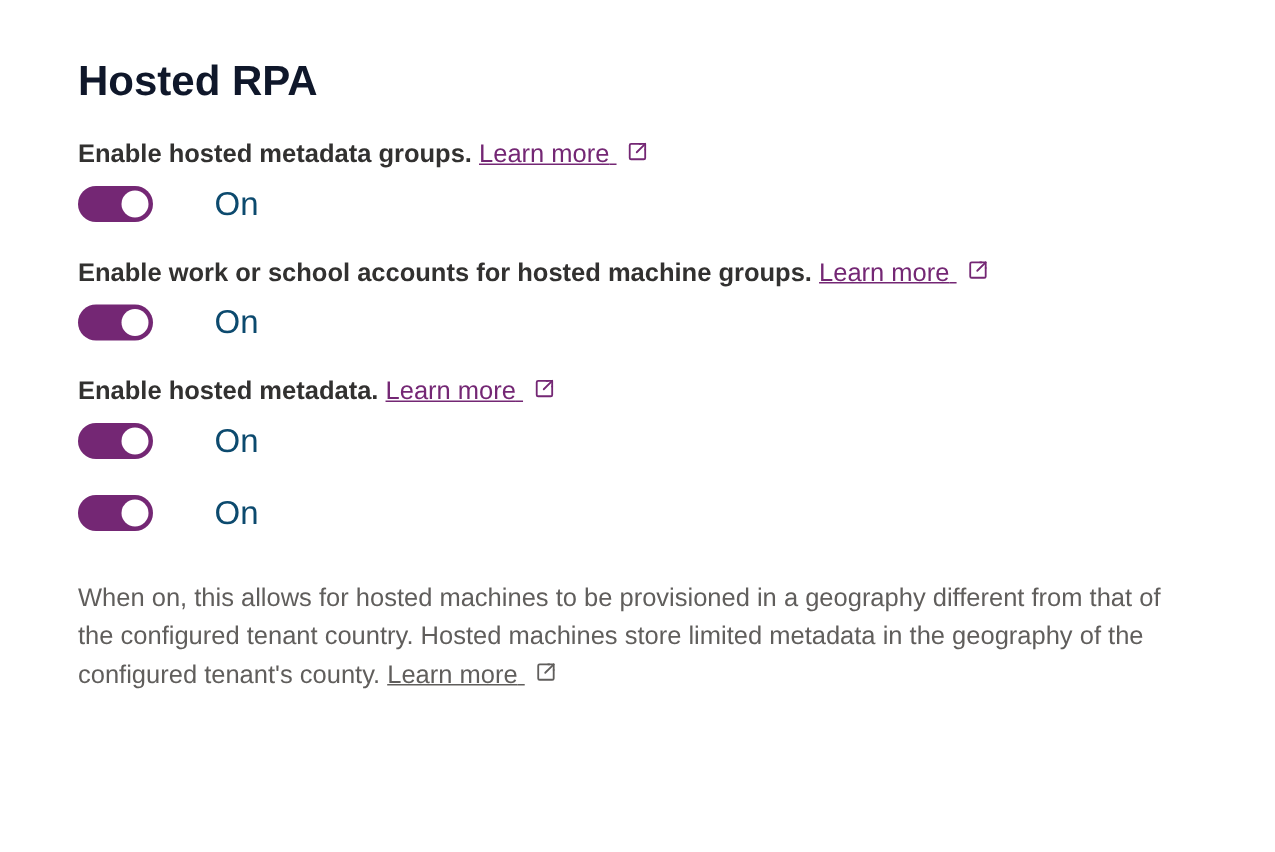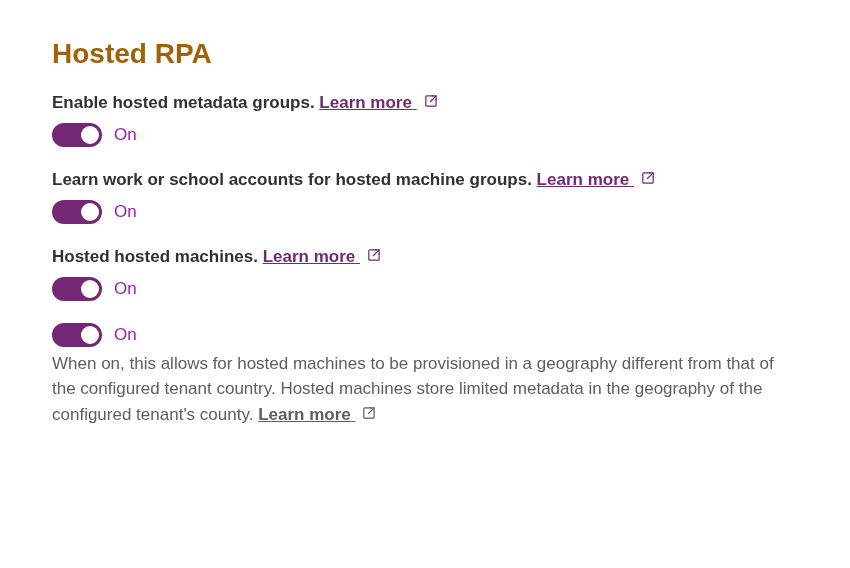--- a/index.html
+++ b/index.html
@@ -10,37 +10,37 @@
     body {
       font-family: "Segoe UI", -apple-system, BlinkMacSystemFont, sans-serif;
       background: #fff;
       padding: 38px 52px;
       color: #323130;
       width: 850px;
     }
     .section-title {
       font-size: 28px;
       font-weight: 600;
-      color: #a16207;
+      color: #0f172a;
       margin-bottom: 22px;
     }
     .setting-group {
       margin-bottom: 22px;
     }
     .setting-label-row {
       font-size: 17px;
       font-weight: 600;
       color: #323130;
       margin-bottom: 8px;
       line-height: 1.35;
     }
     .learn-more {
       color: #742774;
       text-decoration: underline;
-      font-weight: 700;
+      font-weight: 400;
       cursor: pointer;
       white-space: nowrap;
     }
     .learn-more.dark {
       color: #605e5c;
     }
     .ext-icon {
       display: inline-block;
       vertical-align: -1px;
       margin-left: 6px;
@@ -65,29 +65,30 @@
     .toggle-knob {
       position: absolute;
       top: 3px;
       right: 3px;
       width: 18px;
       height: 18px;
       background: #fff;
       border-radius: 50%;
     }
     .toggle-state {
-      font-size: 17px;
-      color: #a21caf;
+      font-size: 22px;
+      color: #0c4a6e;
       font-weight: 400;
+      margin-left: 29px;
     }
     .description {
       font-size: 17px;
       color: #605e5c;
       line-height: 1.5;
-      margin-top: 4px;
+      margin-top: 31px;
       max-width: 760px;
     }
   </style>
 </head>
 <body>
 
 <h1 class="section-title">Hosted RPA</h1>
 
 <div class="setting-group">
   <div class="setting-label-row">
@@ -106,21 +107,21 @@
   <div class="toggle-row">
     <div class="toggle">
       <div class="toggle-knob"></div>
     </div>
     <span class="toggle-state">On</span>
   </div>
 </div>
 
 <div class="setting-group">
   <div class="setting-label-row">
-    <span>Learn work or school accounts for hosted machine groups.</span>
+    <span>Enable work or school accounts for hosted machine groups.</span>
     <a class="learn-more">
       <span>Learn more</span>
     </a>
     <span class="ext-icon">
       <svg width="15" height="15" viewBox="0 0 16 16" fill="none">
         <path d="M11 2H4C3.44772 2 3 2.44772 3 3V12C3 12.5523 3.44772 13 4 13H13C13.5523 13 14 12.5523 14 12V6" stroke="#742774" stroke-width="1.3" stroke-linecap="round"></path>
         <path d="M10 2H14V6" stroke="#742774" stroke-width="1.3" stroke-linecap="round" stroke-linejoin="round"></path>
         <path d="M14 2L8 8" stroke="#742774" stroke-width="1.3" stroke-linecap="round"></path>
       </svg>
     </span>
@@ -128,21 +129,21 @@
   <div class="toggle-row">
     <div class="toggle">
       <div class="toggle-knob"></div>
     </div>
     <span class="toggle-state">On</span>
   </div>
 </div>
 
 <div class="setting-group">
   <div class="setting-label-row">
-    <span>Hosted hosted machines.</span>
+    <span>Enable hosted metadata.</span>
     <a class="learn-more">
       <span>Learn more</span>
     </a>
     <span class="ext-icon">
       <svg width="15" height="15" viewBox="0 0 16 16" fill="none">
         <path d="M11 2H4C3.44772 2 3 2.44772 3 3V12C3 12.5523 3.44772 13 4 13H13C13.5523 13 14 12.5523 14 12V6" stroke="#742774" stroke-width="1.3" stroke-linecap="round"></path>
         <path d="M10 2H14V6" stroke="#742774" stroke-width="1.3" stroke-linecap="round" stroke-linejoin="round"></path>
         <path d="M14 2L8 8" stroke="#742774" stroke-width="1.3" stroke-linecap="round"></path>
       </svg>
     </span>

